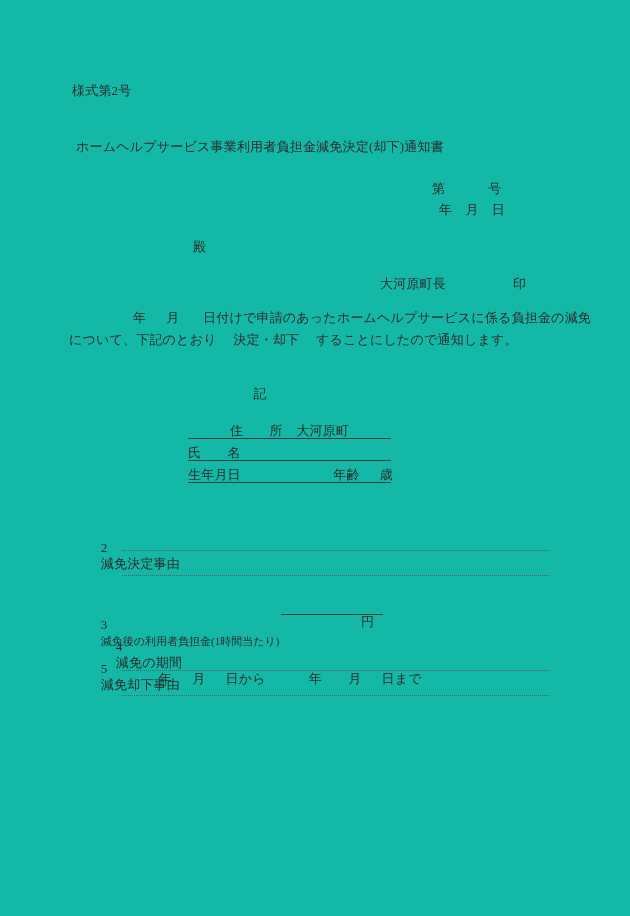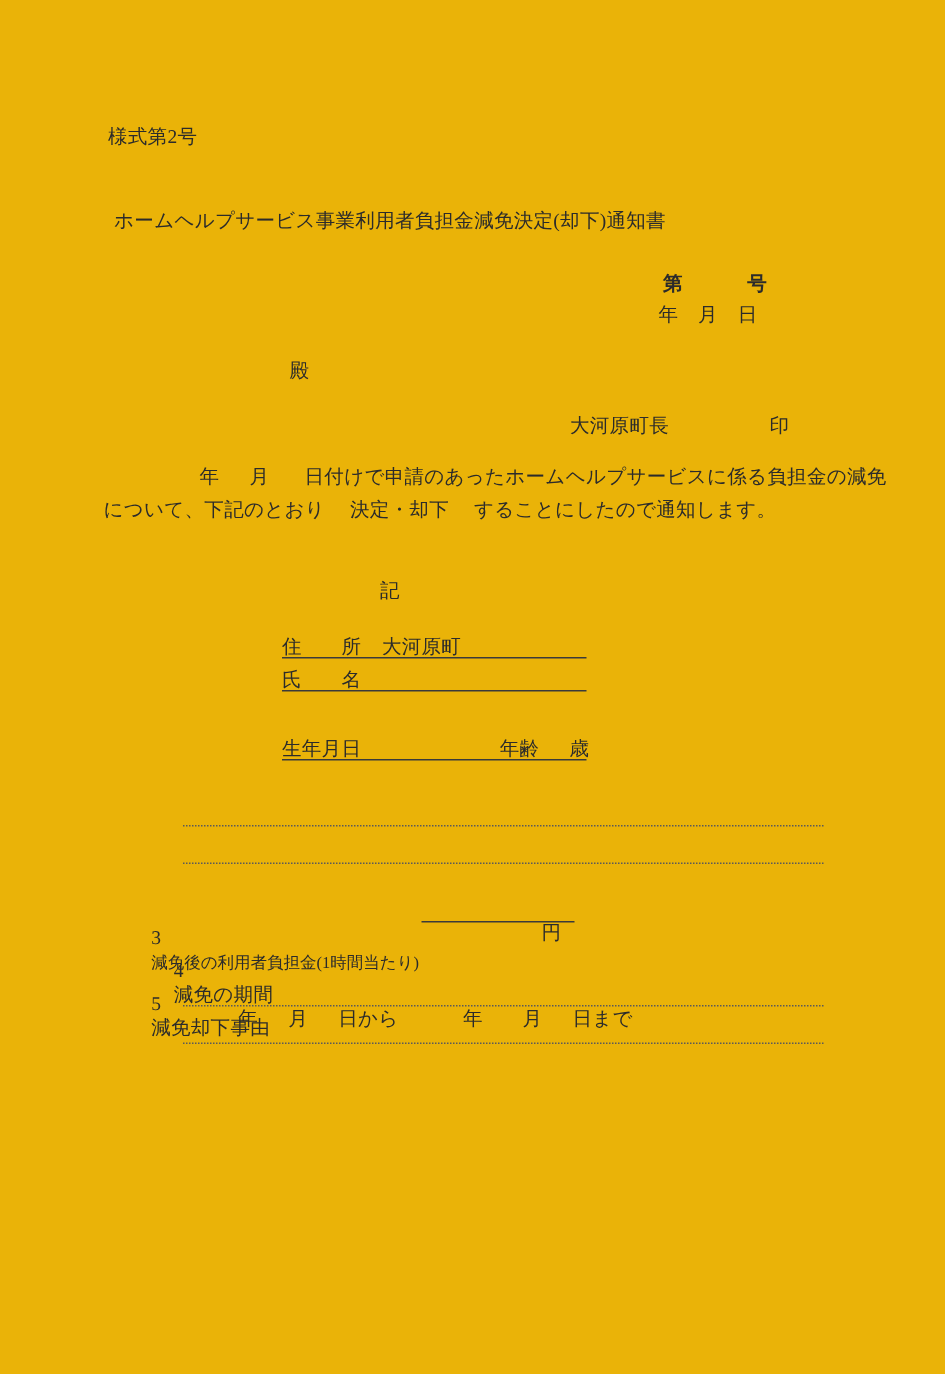--- a/index.html
+++ b/index.html
@@ -4,21 +4,21 @@
 <style>
   html, body {
     margin: 0;
     padding: 0;
     background: #ffffff;
   }
   .page {
     position: relative;
     width: 630px;
     height: 916px;
-    background: #eab308;
+    background: #14b8a6;
     font-family: "Liberation Serif", "DejaVu Serif", serif;
     color: #2b2b2b;
     overflow: hidden;
   }
   .txt {
     position: absolute;
     font-size: 13px;
     line-height: 16px;
     white-space: pre;
     letter-spacing: 0.2px;
@@ -71,39 +71,43 @@
 </style>
 </head>
 <body>
 
 <div class="page">
 
   <div class="txt" style="left:72px; top:83px;">様式第2号</div>
 
   <div class="txt center" style="top:139px;">ホームヘルプサービス事業利用者負担金減免決定(却下)通知書</div>
 
-  <div class="txt" style="left:442px; top:181px;font-weight:bold;">第　　　 号</div>
+  <div class="txt" style="left:432px; top:181px;">第　　　 号</div>
 
   <div class="txt" style="left:439px; top:202px;">年　月　日</div>
 
   <div class="txt" style="left:193px; top:239px;">殿</div>
 
   <div class="txt" style="left:380px; top:276px;">大河原町長</div>
 
   <div class="txt" style="left:513px; top:276px;">印</div>
 
   <div class="txt" style="left:69px; top:332px;">について、下記のとおり　 決定・却下　 することにしたので通知します。</div>
   <div class="txt" style="left:133px; top:310px;">年　  月　   日付けで申請のあったホームヘルプサービスに係る負担金の減免</div>
 
   <div class="txt center" style="top:386px;">記</div>
 
-  <div class="field-line" style="top:423px;">住　　所    大河原町</div>
+  <div class="field-line" style="top:423px;text-align:center;">住　　所    大河原町</div>
   <div class="field-line" style="top:445px;">氏　　名</div>
-  <div class="field-line" style="top:467px;margin-top:24px;">生年月日　　　　　　　年齢　  歳</div>
+  <div class="field-line" style="top:467px;">生年月日　　　　　　　年齢　  歳</div>
 
+  <div class="txt" style="left:87px; top:524px;">
+    <span class="item-no">2</span>
+    <span>減免決定事由</span>
+  </div>
   <div class="dotted-rule" style="top:549px;"></div>
   <div class="dotted-rule" style="top:574px;"></div>
 
   <div class="txt" style="left:87px; top:601px;">
     <span class="item-no">3</span>
     <span class="tight">減免後の利用者負担金(1時間当たり)</span>
   </div>
   <div class="fee-blank">
     <span>円</span>
   </div>

